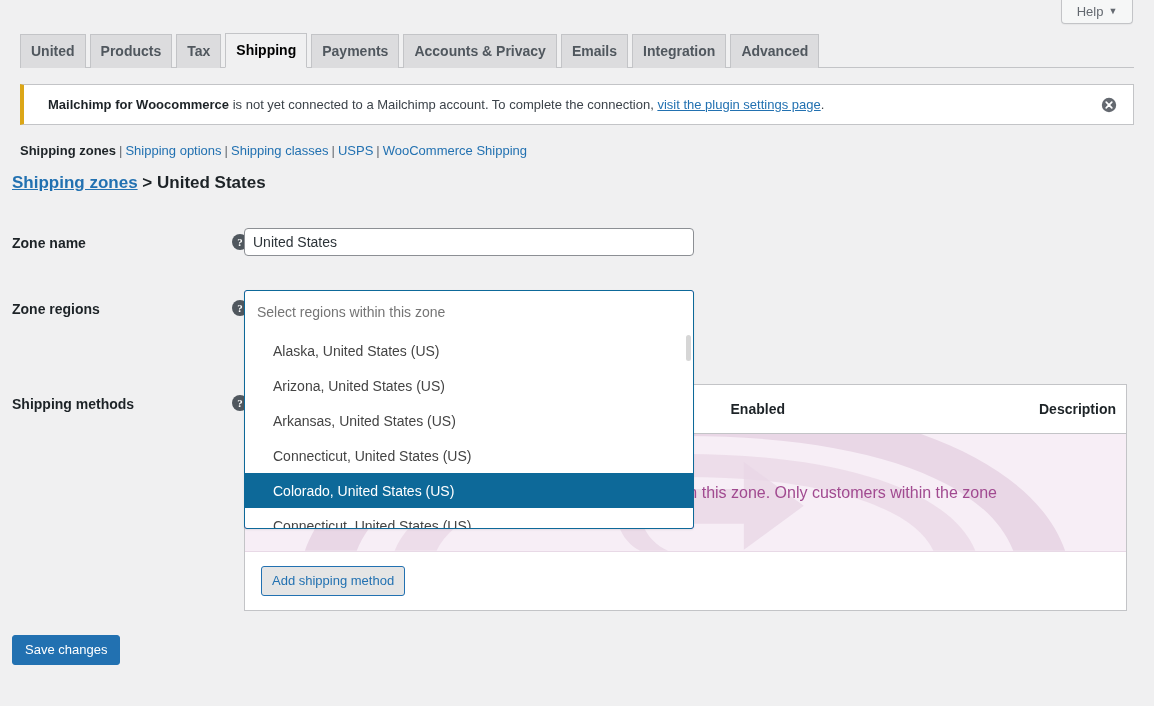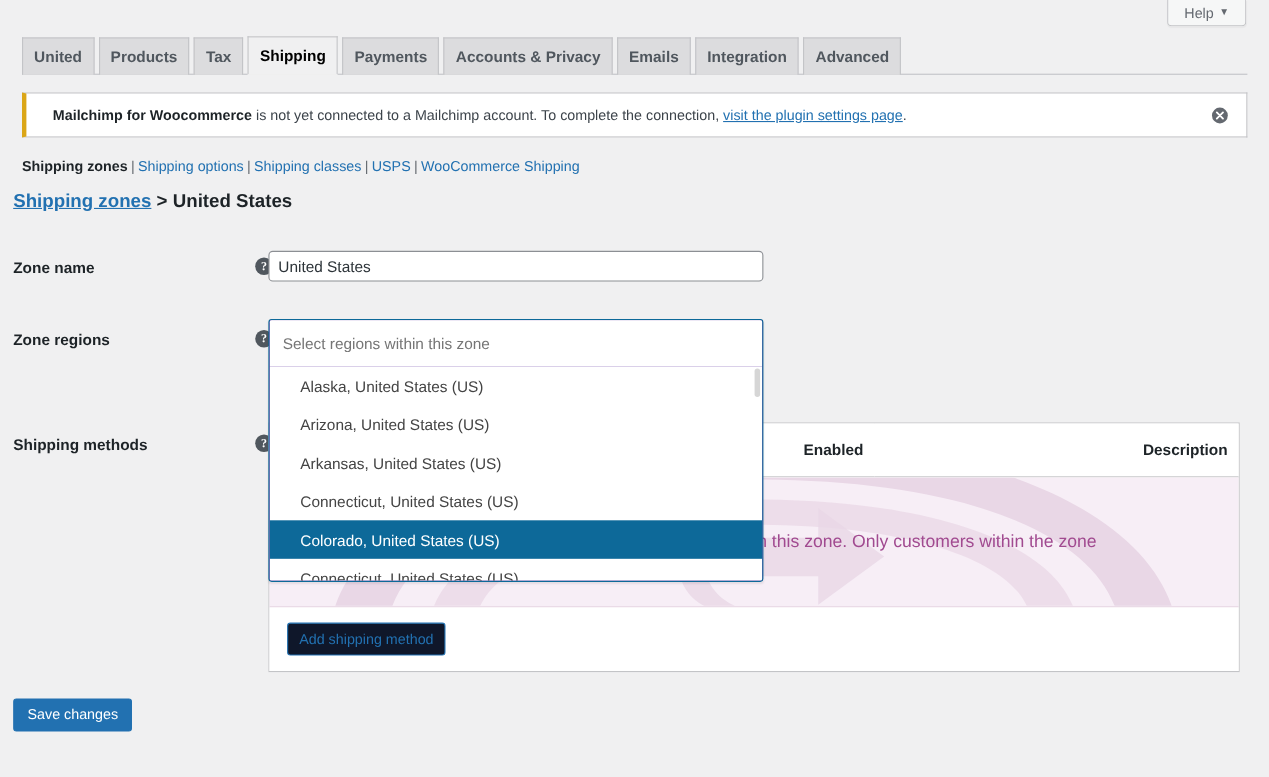--- a/index.html
+++ b/index.html
@@ -276,21 +276,21 @@
     padding: 0 24px;
     box-sizing: border-box;
   }
 
   .methods-footer {
     padding: 14px 16px;
     background: #fff;
   }
   .btn-secondary {
     display: inline-block;
-    background: #0f172a;
+    background: #e5e5e5;
     border: 1px solid #2271b1;
     border-radius: 3px;
     color: #2271b1;
     font-size: 13px;
     font-weight: 400;
     line-height: 2.15;
     padding: 0 10px;
     cursor: pointer;
     font-family: "Liberation Sans", sans-serif;
   }

